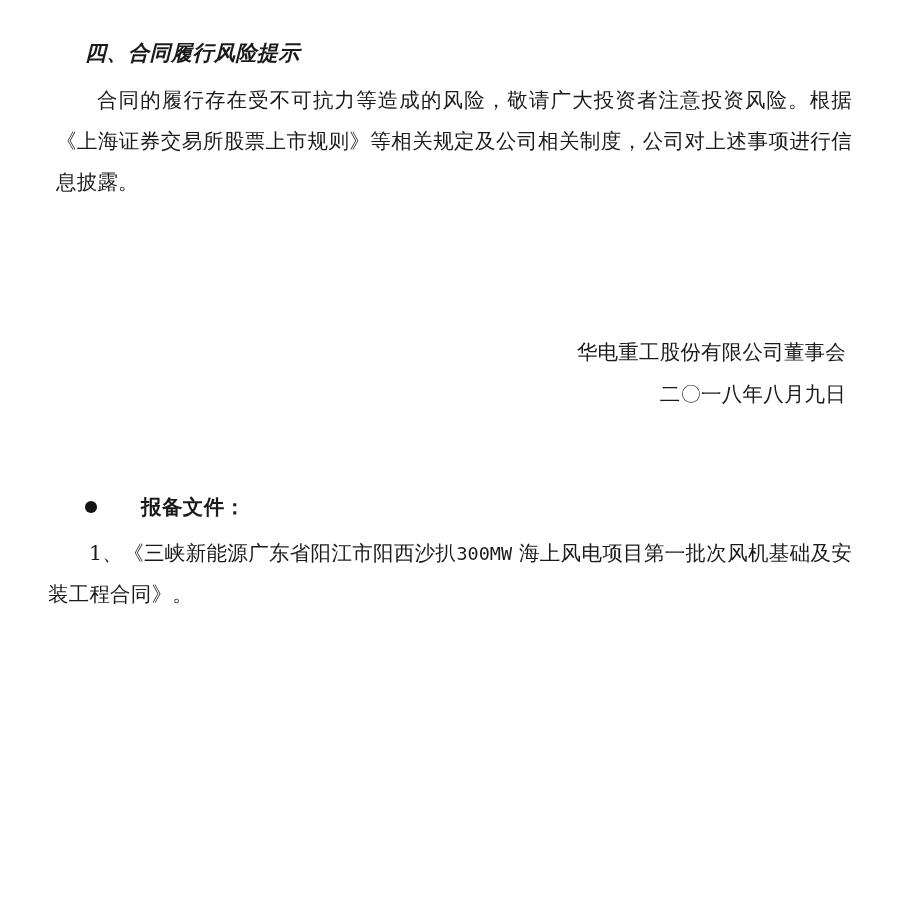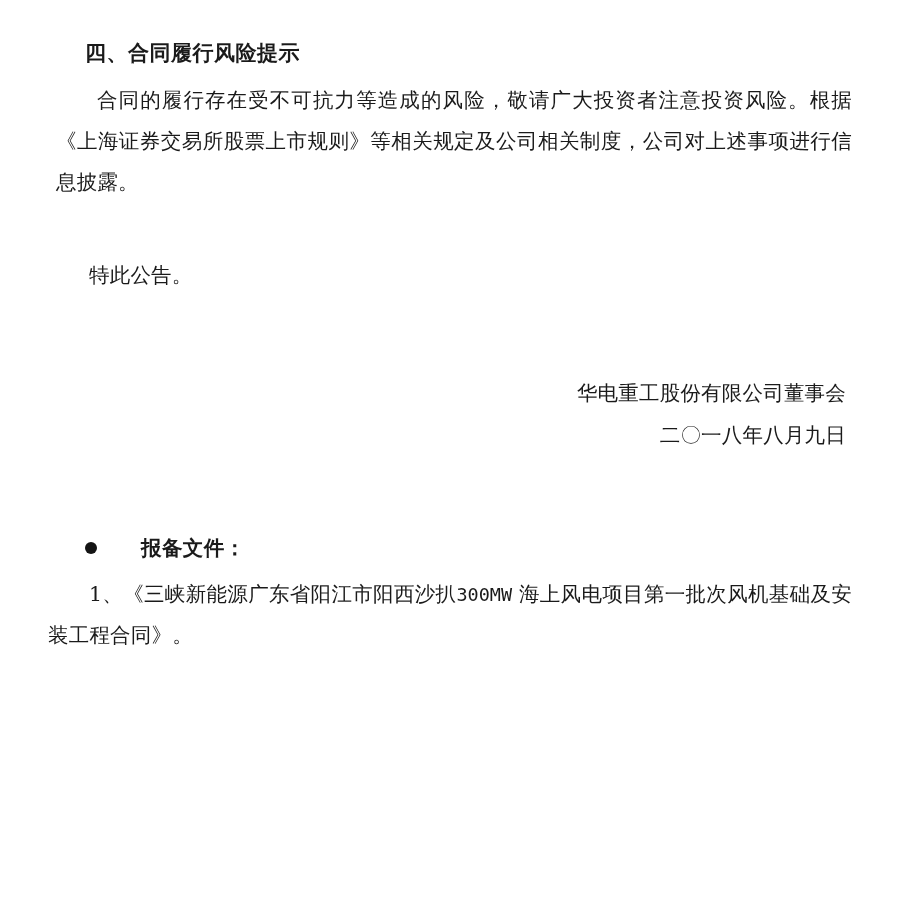--- a/index.html
+++ b/index.html
@@ -21,20 +21,21 @@
     box-sizing: border-box;
     padding: 24px 40px 0 40px;
     position: relative;
   }
   .section-heading {
     font-size: 21px;
     font-weight: bold;
     letter-spacing: 0.5px;
     margin: 12px 0 0 45px;
     line-height: 1.6;
+    font-style: italic;
   }
   .body-para {
     font-size: 20.5px;
     line-height: 2.0;
     text-align: justify;
     margin: 10px 8px 0 16px;
     text-indent: 2em;
     letter-spacing: 0.2px;
   }
   .spacer-lg {
@@ -94,21 +95,20 @@
 <body>
 
 <div class="page">
 
   <h2 class="section-heading">四、合同履行风险提示</h2>
 
   <p class="body-para">合同的履行存在受不可抗力等造成的风险，敬请广大投资者注意投资风险。根据《上海证券交易所股票上市规则》等相关规定及公司相关制度，公司对上述事项进行信息披露。</p>
 
   <div class="spacer-lg"></div>
 
-  <p class="plain-para">特此公告。</p>
 
   <div class="sign-block">
     <div class="sign-line">华电重工股份有限公司董事会</div>
     <div class="sign-line">二〇一八年八月九日</div>
   </div>
 
   <div class="filing-heading">
     <span class="bullet-dot"></span>
     <span>报备文件：</span>
   </div>

